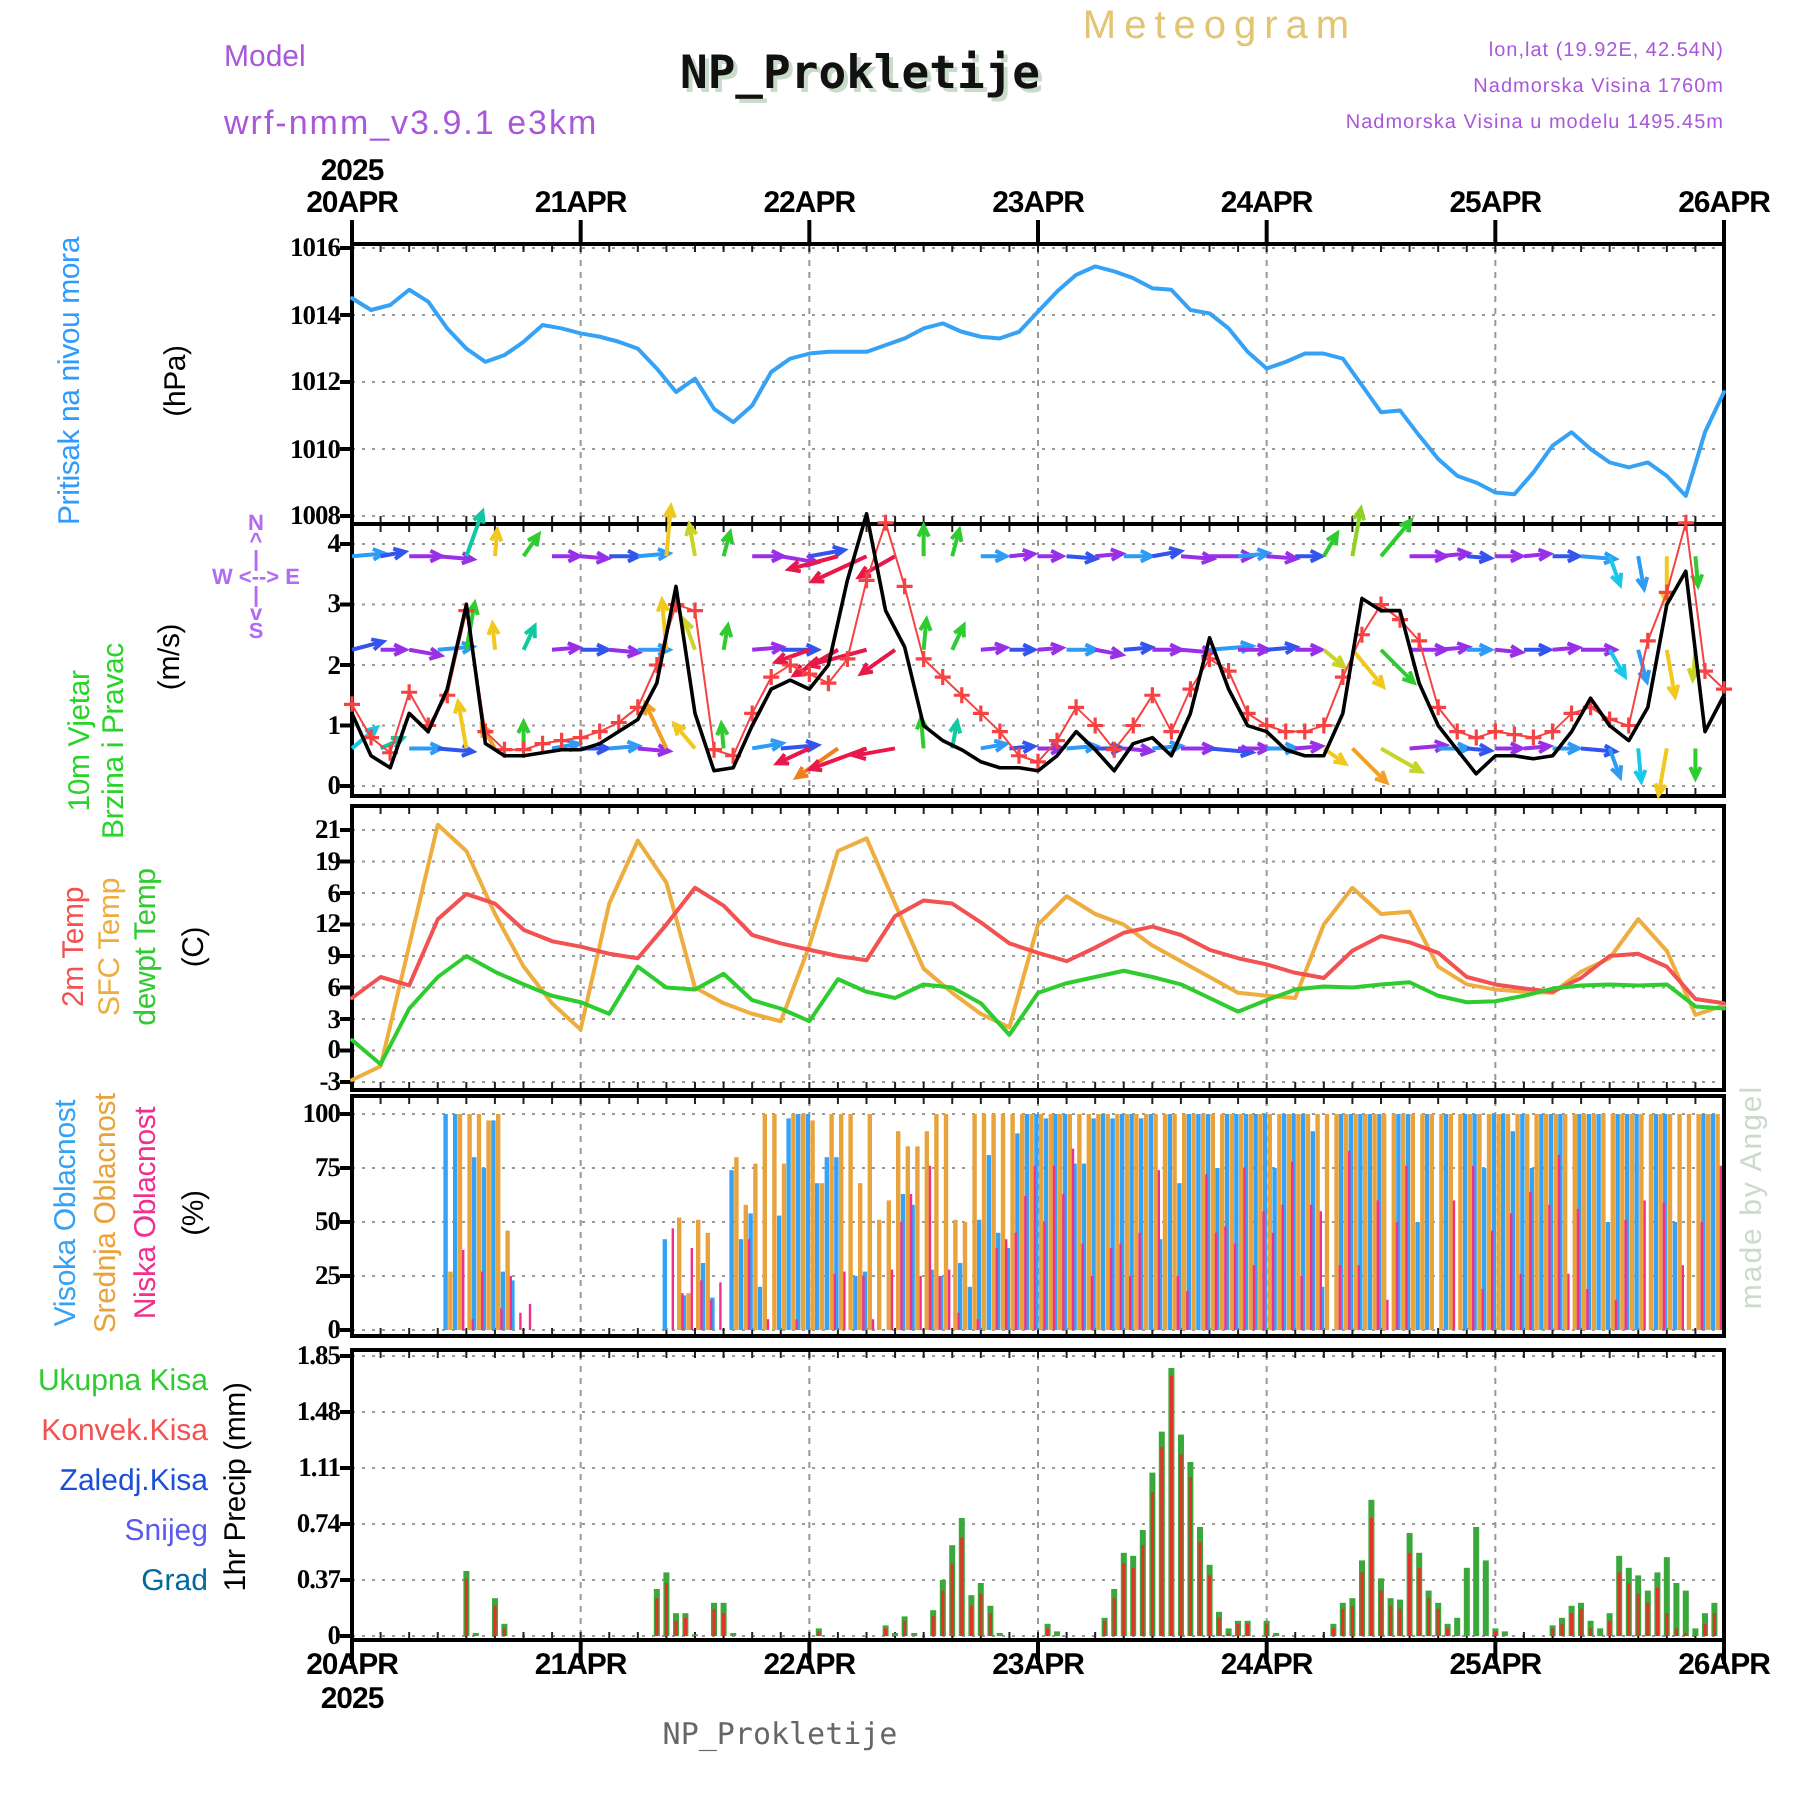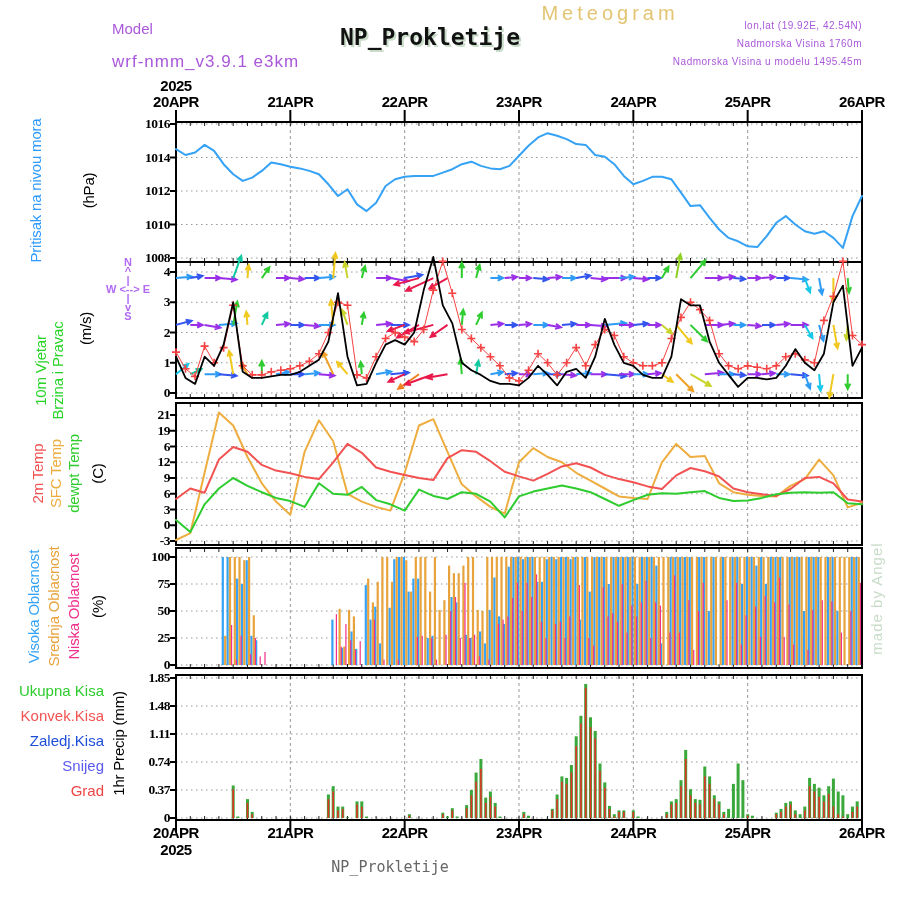--- a/index.html
+++ b/index.html
@@ -1356,21 +1356,21 @@
 
   <div class="rot ylab" style="left:-67px;top:598px;color:#35a2f5;">Visoka Oblacnost</div>
   <div class="rot ylab" style="left:-47px;top:598px;color:#e8a33c;">Srednja Oblacnost</div>
   <div class="rot ylab" style="left:-27px;top:598px;color:#f0308c;">Niska Oblacnost</div>
   <div class="rot ylab" style="left:-3px;top:598px;color:#000;">(%)</div>
 
   <div class="pleg" style="left:0;top:682px;color:#2ecc2e;">Ukupna Kisa</div>
   <div class="pleg" style="left:0;top:707px;color:#f25252;">Konvek.Kisa</div>
   <div class="pleg" style="left:0;top:732px;color:#1d4ed8;">Zaledj.Kisa</div>
   <div class="pleg" style="left:0;top:757px;color:#5a5af0;">Snijeg</div>
-  <div class="pleg" style="left:0;top:782px;color:#ef4444;">Grad</div>
+  <div class="pleg" style="left:0;top:782px;color:#0369a1;">Grad</div>
   <div class="rot ylab" style="left:18px;top:735px;color:#000;">1hr Precip (mm)</div>
 
   <div class="watermark">made by Angel</div>
   <div class="abs footer">NP_Prokletije</div>
 <div class="ytick" style="left: 128px; top: 116px;">1016</div>
     <div class="ytick" style="left: 128px; top: 149.5px;">1014</div>
     <div class="ytick" style="left: 128px; top: 183px;">1012</div>
     <div class="ytick" style="left: 128px; top: 216.5px;">1010</div>
     <div class="ytick" style="left: 128px; top: 250px;">1008</div>
     <div class="ytick" style="left: 128px; top: 264px;">4</div>

